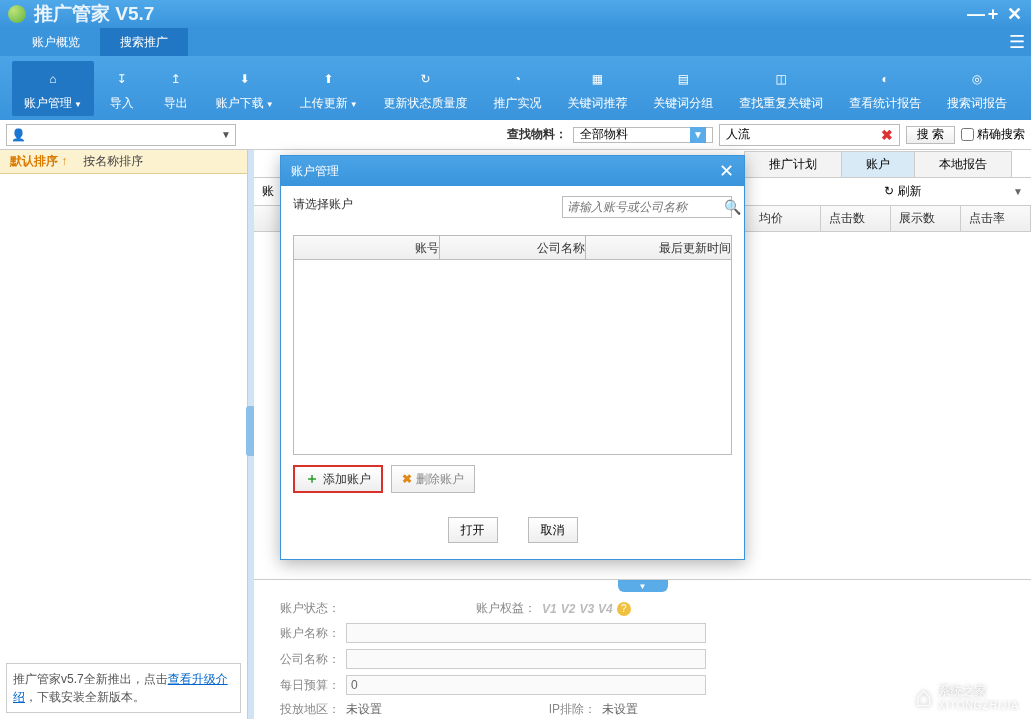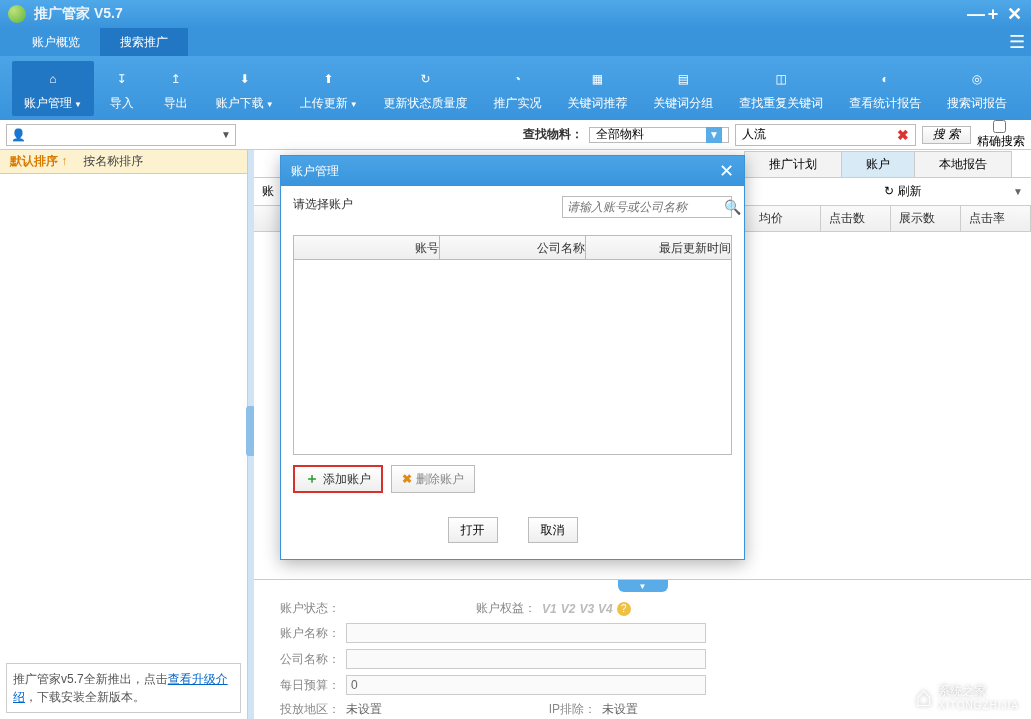--- a/index.html
+++ b/index.html
@@ -1,21 +1,21 @@
 <!DOCTYPE html>
 <html><head>
 <meta charset="utf-8">
 <style>
 * { box-sizing: border-box; margin: 0; padding: 0; font-family: "Microsoft YaHei", Arial, sans-serif; font-size: 12px; }
 body { width: 1031px; height: 719px; background: #f5f5f5; overflow: hidden; position: relative; }
 
 
 .titlebar { height: 28px; background: linear-gradient(#4fa8e8, #3a94dc); display: flex; align-items: center; padding: 0 8px; color: #fff; }
 .titlebar .logo { width: 18px; height: 18px; border-radius: 50%; background: radial-gradient(circle at 30% 30%, #bde37a, #5fb33a); margin-right: 8px; }
-.titlebar .title { flex: 1; font-size: 14px; font-weight: bold; color: #eaf4fc; }
+.titlebar .title { flex: 1; font-size: 19px; font-weight: bold; color: #eaf4fc; }
 .titlebar .winbtn { width: 20px; text-align: center; font-size: 18px; font-weight: bold; cursor: pointer; color: #fff; padding: 0 4px; }
 
 
 .tabsrow { height: 28px; background: #3a94dc; display: flex; align-items: stretch; padding-left: 12px; }
 .tabsrow .tab { padding: 0 20px; line-height: 28px; color: #fff; cursor: pointer; }
 .tabsrow .tab.active { background: #2277c4; }
 .tabsrow .spacer { flex: 1; }
 .tabsrow .menu-icon { width: 28px; display: flex; align-items: center; justify-content: center; color: #fff; font-size: 18px; cursor: pointer; }
 
 
@@ -31,22 +31,22 @@
 .searchrow .left-search { width: 230px; height: 22px; border: 1px solid #bbb; display: flex; align-items: center; padding: 0 4px; background: #fff; }
 .searchrow .left-search .usricon { color: #6fb0e6; margin-right: 4px; }
 .searchrow .left-search input { border: none; outline: none; flex: 1; }
 .searchrow .left-search .dd { color: #555; font-size: 10px; }
 .searchrow .midlabel { margin-left: auto; margin-right: 6px; font-weight: bold; color: #333; }
 .seldd { height: 16px; border: 1px solid #bbb; background: #fff; display: flex; align-items: center; padding: 0 6px; min-width: 140px; }
 .seldd .dd-arrow { margin-left: auto; background: #5aace8; color: #fff; width: 16px; height: 16px; display: flex; align-items: center; justify-content: center; font-size: 10px; }
 .txtinput { height: 22px; border: 1px solid #bbb; background: #fff; padding: 0 6px; min-width: 150px; display: flex; align-items: center; margin-left: 6px; }
 .txtinput input { border: none; outline: none; flex: 1; }
 .txtinput .clear { color: #d33; font-weight: bold; cursor: pointer; font-size: 14px; }
-.btn-small { height: 18px; border: 1px solid #bbb; background: linear-gradient(#fff,#eee); padding: 0 10px; margin-left: 6px; cursor: pointer; display: flex; align-items: center; font-style: italic; }
-.chk { display: flex; align-items: center; margin-left: 6px; flex-direction: column; }
+.btn-small { height: 18px; border: 1px solid #bbb; background: linear-gradient(#fff,#eee); padding: 0 10px; margin-left: 6px; cursor: pointer; display: flex; align-items: center; }
+.chk { display: flex; align-items: center; margin-left: 6px; }
 .chk input { margin-right: 3px; }
 
 
 .main { display: flex; height: calc(719px - 28px - 28px - 64px - 30px); }
 .sidebar { width: 248px; border-right: 1px solid #ccc; background: #fff; display: flex; flex-direction: column; }
 .sorthdr { height: 24px; background: #fdf2d0; border-bottom: 1px solid #e0d090; display: flex; align-items: center; padding: 0 10px; }
 .sorthdr .sortbtn { color: #444; cursor: pointer; margin-right: 16px; }
 .sorthdr .sortbtn.active { color: #d97a00; font-weight: bold; }
 .sorthdr .sortbtn .asc { color: #e08a1a; }
 .sidebar-body { flex: 1; }

